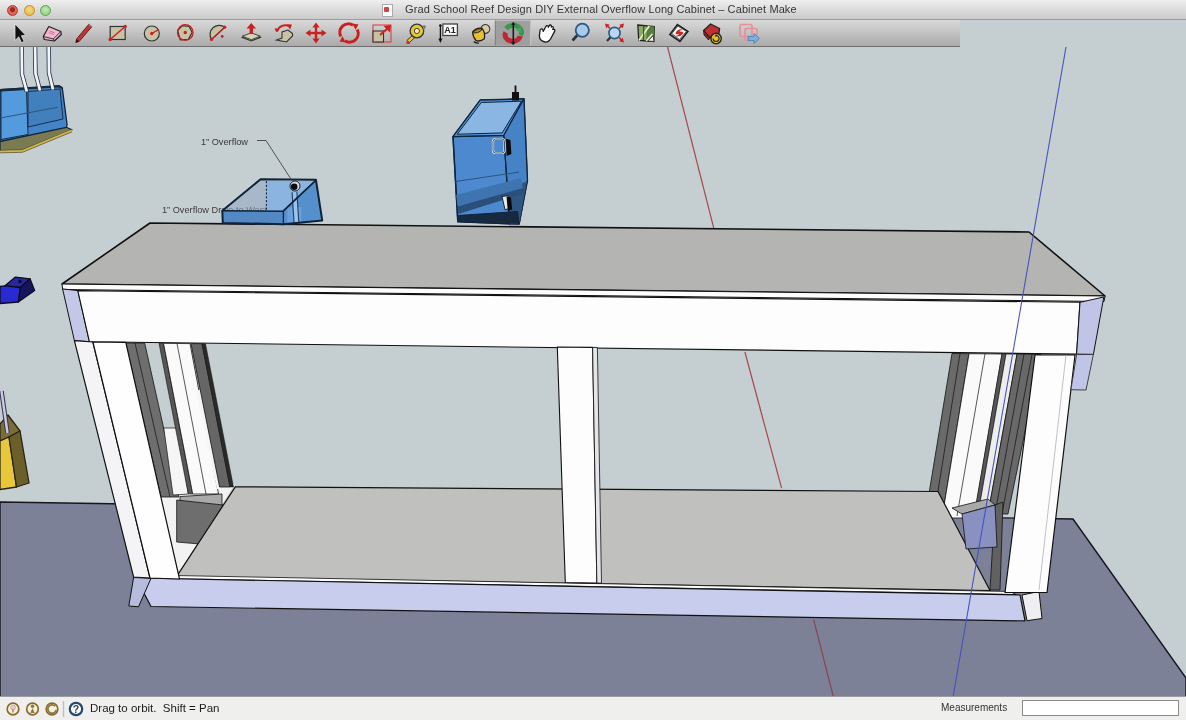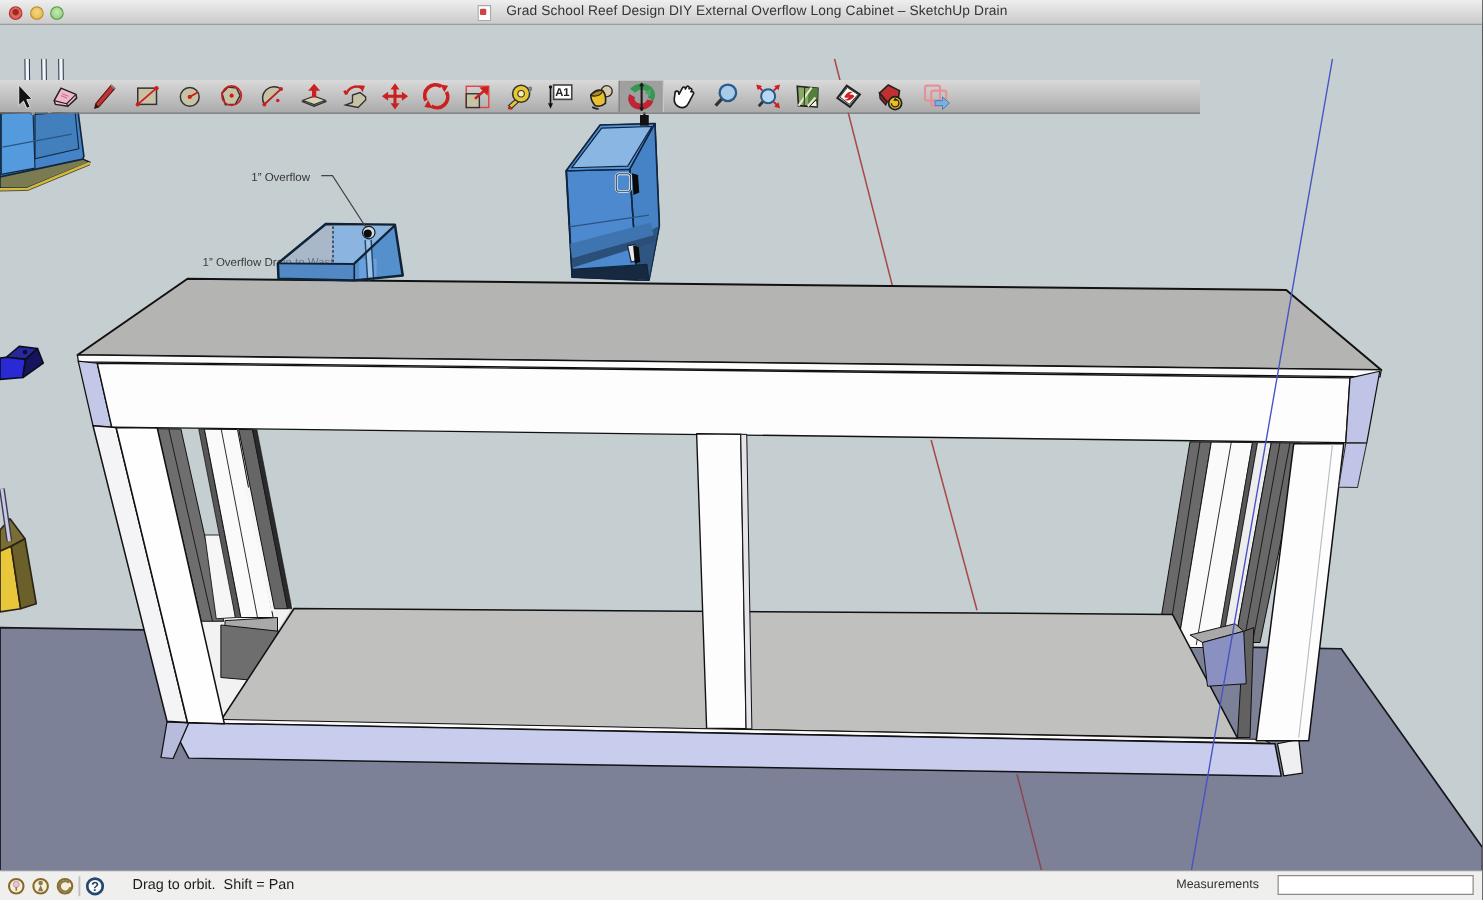--- a/index.html
+++ b/index.html
@@ -2,24 +2,24 @@
 <html><head>
 <meta charset="utf-8">
 <style>
   html,body{margin:0;padding:0;background:#000;}
   #app{position:relative;width:1186px;height:720px;overflow:hidden;font-family:"Liberation Sans",sans-serif;background:#c5ced0;}
   #titlebar{position:absolute;left:0;top:0;width:1186px;height:20px;background:linear-gradient(#eeeeee,#cbcbcb);border-bottom:1px solid #9d9d9d;box-sizing:border-box;}
   .tl{position:absolute;top:4.5px;width:9px;height:9px;border-radius:50%;}
   #title-text{position:absolute;left:405px;top:3px;font-size:11px;color:#353535;letter-spacing:0.1px;white-space:nowrap;}
   #title-icon{position:absolute;left:382px;top:4px;width:9px;height:11px;background:#fdfdfd;border:0.5px solid #aaa;}
   #title-icon span{position:absolute;left:1px;top:1.5px;width:5px;height:5px;background:#cc4444;border-radius:1px;}
-  #toolbar{position:absolute;left:0;top:20px;width:960px;height:27px;background:linear-gradient(#d9d9d9,#ababab);border-bottom:1px solid #6f6f6f;box-sizing:border-box;margin-top:44px;}
+  #toolbar{position:absolute;left:0;top:20px;width:960px;height:27px;background:linear-gradient(#d9d9d9,#ababab);border-bottom:1px solid #6f6f6f;box-sizing:border-box;}
   #viewport{position:absolute;left:0;top:47px;width:1186px;height:649px;}
   #statusbar{position:absolute;left:0;top:696px;width:1186px;height:24px;background:#efefee;border-top:1px solid #9a9aa2;box-sizing:border-box;}
-  #sb-text{position:absolute;left:106px;top:4.5px;font-size:11.5px;color:#1c1c1c;}
+  #sb-text{position:absolute;left:90px;top:4.5px;font-size:11.5px;color:#1c1c1c;}
   #sb-meas{position:absolute;left:941px;top:5px;font-size:10px;color:#333;}
   #sb-input{position:absolute;left:1022px;top:3px;width:155px;height:14px;background:#fff;border:1px solid #8b8b8b;}
 </style>
 </head>
 <body>
 <div id="app">
 
   <svg id="viewport" width="1186" height="649" viewBox="0 47 1186 649" shape-rendering="auto">
 
     <rect x="0" y="47" width="1186" height="650" fill="#c5ced0"></rect>
@@ -170,21 +170,21 @@
     <path d="M1.5,391 L7.5,433" stroke="#c9c9e4" stroke-width="2.4" fill="none"></path>
   </svg>
 
   <div id="titlebar">
     <span class="tl" style="left:7px;background:radial-gradient(circle at 50% 42%,#9a2a22 0 2.2px,#ea6a60 3px,#d94f44);border:0.5px solid #b03830;"></span>
     <span class="tl" style="left:23.5px;background:radial-gradient(circle at 50% 40%,#f5d886,#e3b13c);border:0.5px solid #c09030;"></span>
     <span class="tl" style="left:40px;background:radial-gradient(circle at 50% 40%,#c4eab4,#88c878);border:0.5px solid #60a050;"></span>
     <span id="title-icon">
         <span></span>
       </span>
-    <span id="title-text">Grad School Reef Design DIY External Overflow Long Cabinet – SketchUp Drain</span>
+    <span id="title-text">Grad School Reef Design DIY External Overflow Long Cabinet – Cabinet Make</span>
   </div>
 
   <div id="toolbar">
     <svg width="1186" height="26">
 
       <rect x="495.3" y="0.5" width="35.4" height="25" fill="#9f9f9f"></rect>
       <line x1="495.3" y1="0.5" x2="495.3" y2="25.5" stroke="#7c7c7c" stroke-width="1"></line>
       <line x1="530.7" y1="0.5" x2="530.7" y2="25.5" stroke="#c8c8c8" stroke-width="1"></line>
 
       <g transform="translate(18.5,13)">

